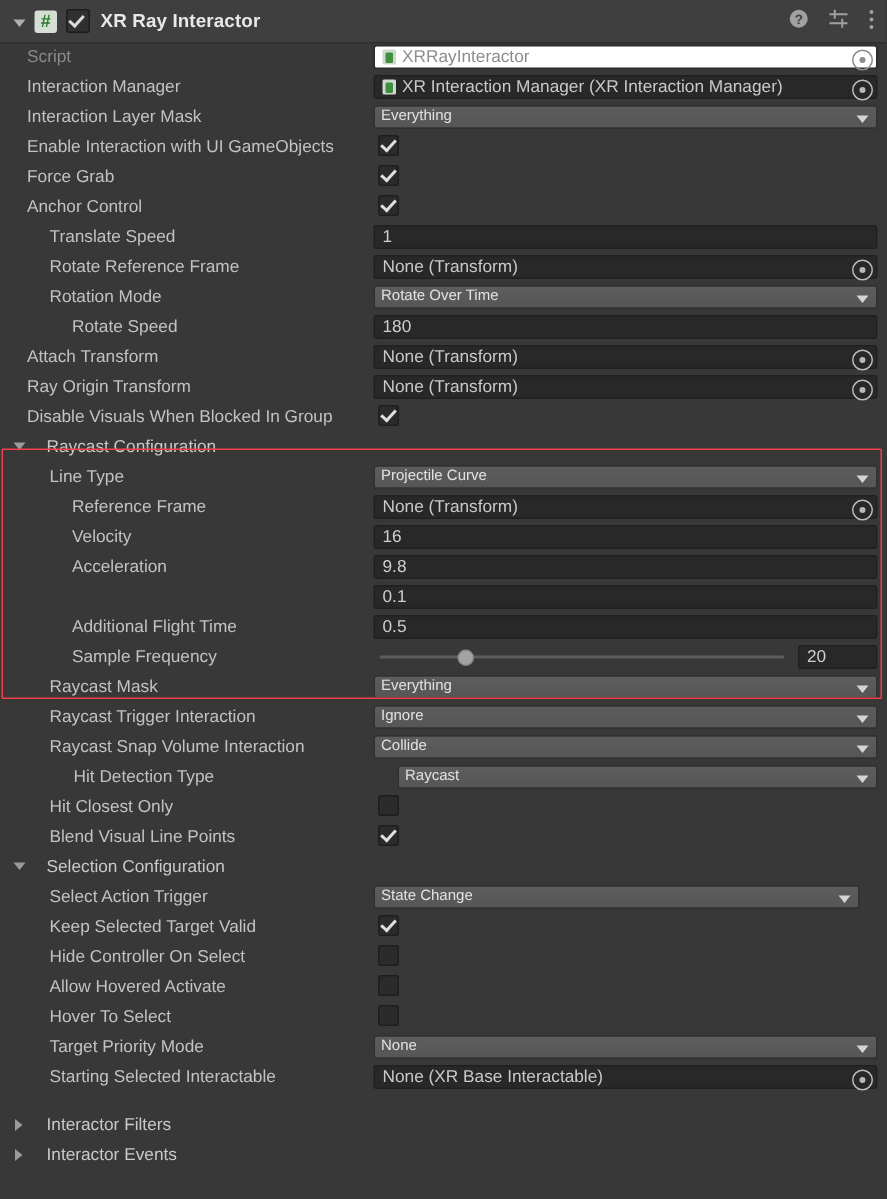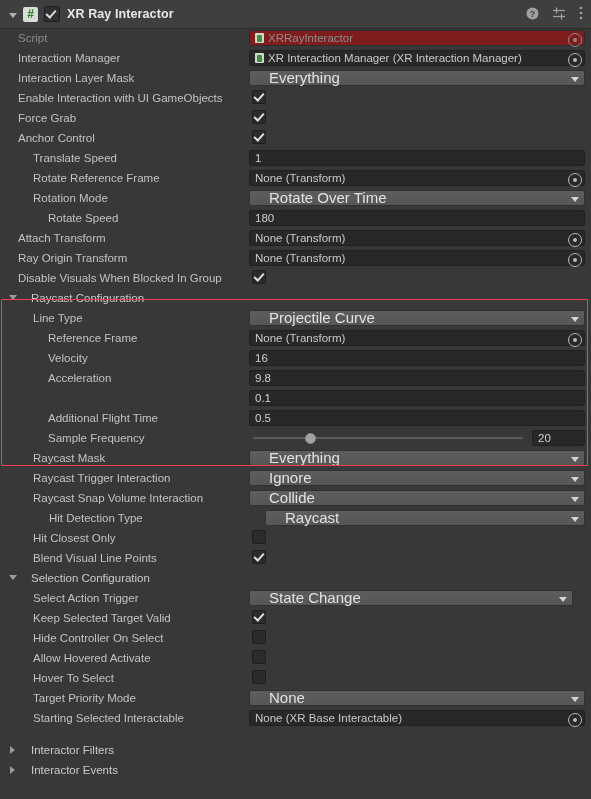--- a/index.html
+++ b/index.html
@@ -71,21 +71,21 @@
 
   .objfield{
     width:100%;height:16px;box-sizing:border-box;
     background:#282828;border:1px solid #202020;border-radius:2px;
     display:flex;align-items:center;position:relative;
   }
   .objfield .txt{
     padding-left:5px;font-size:11.5px;color:#c9c9c9;line-height:14px;
     white-space:nowrap;overflow:hidden;
   }
-  .objfield.disabled{background:#7f1d1d;border-color:#2b2b2b;}
+  .objfield.disabled{background:#ffffff;border-color:#2b2b2b;}
   .objfield.disabled .txt{color:#8d8d8d;}
   .mini-script{
     width:9px;height:10px;background:#cfd8cf;border-radius:1px;margin-left:5px;
     position:relative;flex:0 0 auto;
   }
   .mini-script::after{
     content:"";position:absolute;left:2px;top:1.5px;width:5px;height:7px;background:#3f8f3f;border-radius:1px;
   }
   .objfield .txt.withicon{padding-left:4px;}
   .obj-picker{
@@ -103,21 +103,21 @@
     display:flex;align-items:center;
   }
   .numfield .txt{padding-left:5px;font-size:11.5px;color:#cfcfcf;line-height:14px;}
 
   .popup{
     width:100%;height:16px;box-sizing:border-box;
     background:linear-gradient(#5d5d5d,#565656);
     border:1px solid #303030;border-radius:2px;
     display:flex;align-items:center;position:relative;
   }
-  .popup .txt{padding-left:19px;font-size:15px;color:#e2e2e2;line-height:14px;white-space:nowrap;}
+  .popup .txt{padding-left:4px;font-size:10px;color:#e2e2e2;line-height:14px;white-space:nowrap;}
   .popup .arrow{
     position:absolute;right:5px;top:6px;width:0;height:0;
     border-left:4px solid transparent;border-right:4px solid transparent;
     border-top:5px solid #d4d4d4;
   }
 
   .cbox{
     position:absolute;left:252px;top:2px;width:14px;height:14px;box-sizing:border-box;
     background:#2b2b2b;border:1px solid #1e1e1e;border-radius:2px;
   }

